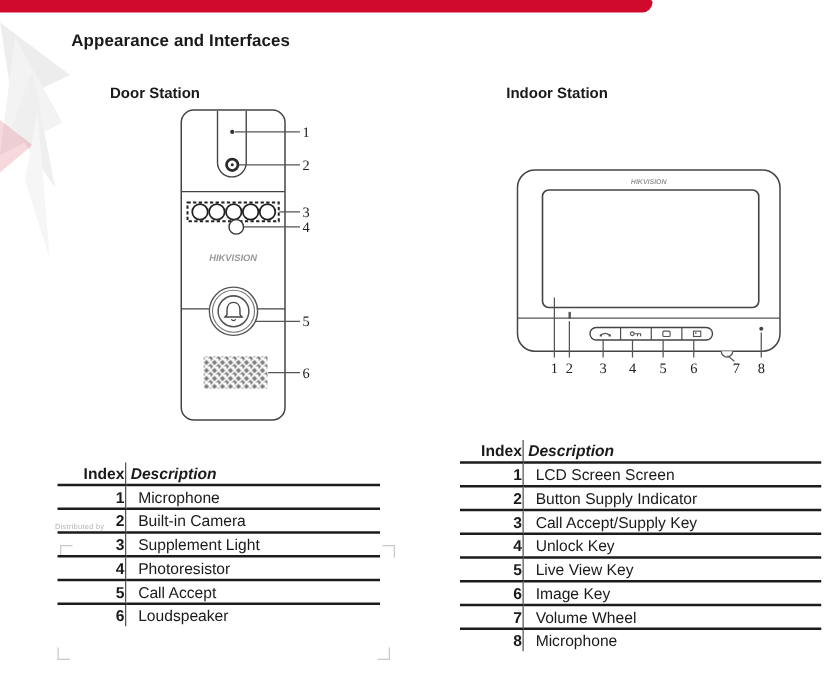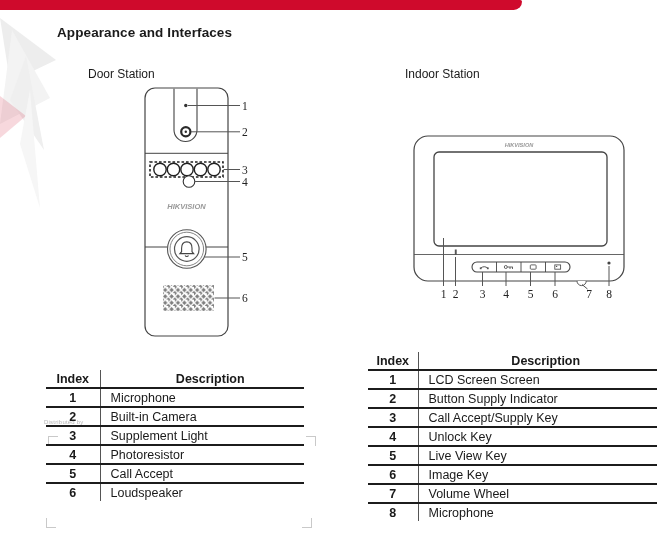--- a/index.html
+++ b/index.html
@@ -8,34 +8,34 @@
     font-family:"Liberation Sans",sans-serif;color:#1a1a1a;
   }
   .abs{position:absolute;}
   
   .banner{
     left:0;top:0;width:522px;height:10px;background:#cf0a2c;
     border-radius:0 3px 14px 0;
   }
   
   .h1{left:57px;top:25px;font-size:13.5px;font-weight:bold;letter-spacing:.1px;}
-  .station-label{font-size:12px;font-weight:normal;}
+  .station-label{font-size:12px;font-weight:bold;}
   .lbl-door{left:88px;top:67px;}
   .lbl-indoor{left:405px;top:67px;text-align:center;}
   
   table.spec{position:absolute;border-collapse:collapse;font-family:"Liberation Sans",sans-serif;
     font-size:12.5px;table-layout:fixed;}
   table.spec th{font-weight:bold;padding:0;height:17px;vertical-align:middle;}
   table.spec td{padding:0;height:17px;vertical-align:middle;}
   table.spec thead th{border-bottom:2px solid #1c1c1c;}
   table.spec tbody td{border-bottom:2px solid #1c1c1c;}
   table.spec tbody tr:last-child td{border-bottom:none;}
-  table.spec .c-idx{text-align:center;font-weight:bold;border-right:1.2px solid #555;}
+  table.spec .c-idx{text-align:right;font-weight:bold;border-right:1.2px solid #555;}
   table.spec .c-desc{text-align:left;padding-left:10px;}
-  table.spec thead .c-desc{text-align:center;padding-left:16px;}
+  table.spec thead .c-desc{text-align:left;padding-left:4px;font-style:italic;}
   
   .wm{left:44px;top:419px;font-size:6px;color:#b5b5b5;letter-spacing:.2px;}
   .crn{width:9px;height:9px;}
   .crn-tl{left:48px;top:436px;border-left:1px solid #c9c9c9;border-top:1px solid #c9c9c9;}
   .crn-tr{left:306px;top:436px;border-right:1px solid #c9c9c9;border-top:1px solid #c9c9c9;}
   .crn-bl{left:46px;top:518px;border-left:1px solid #c9c9c9;border-bottom:1px solid #c9c9c9;}
   .crn-br{left:302px;top:518px;border-right:1px solid #c9c9c9;border-bottom:1px solid #c9c9c9;}
   .callout-num{font-family:"Liberation Serif",serif;font-size:11.5px;fill:#222;}
   .logo-txt{font-family:"Liberation Sans",sans-serif;font-weight:bold;font-style:italic;fill:#999;}
   .dline{stroke:#555;stroke-width:1;}

